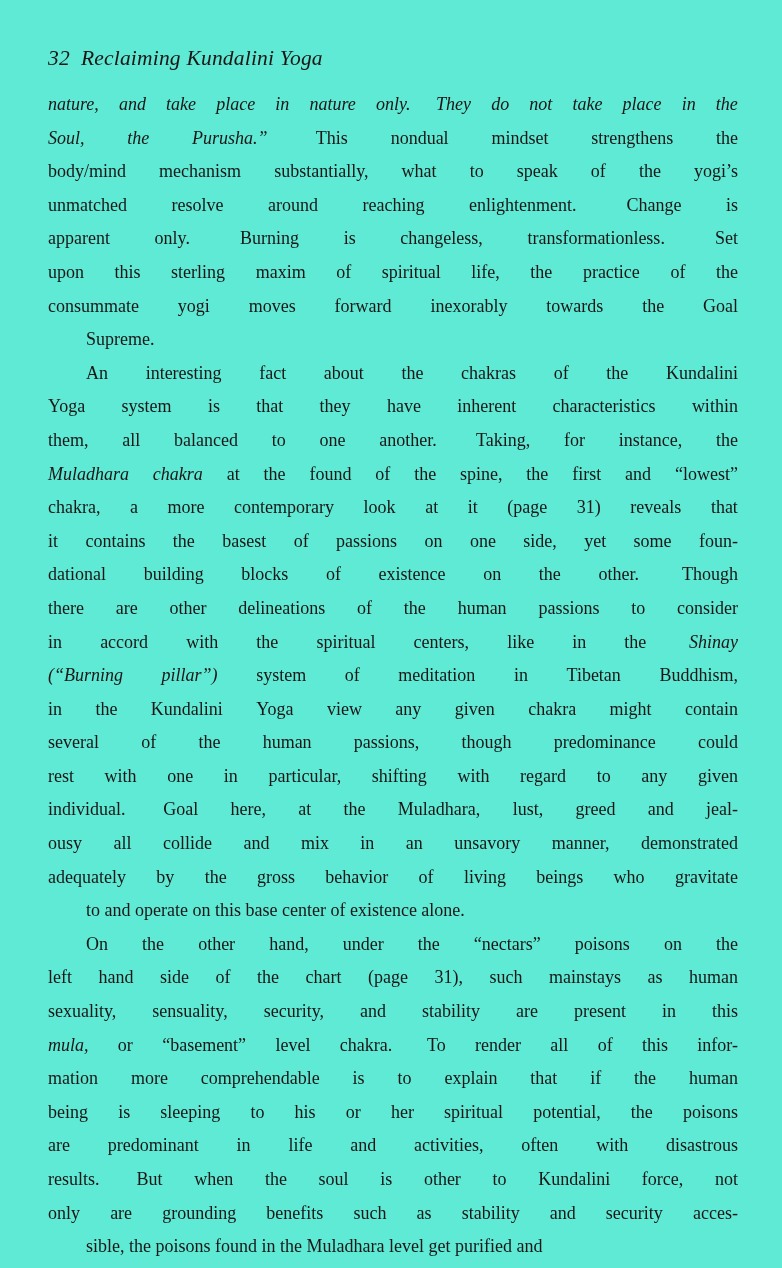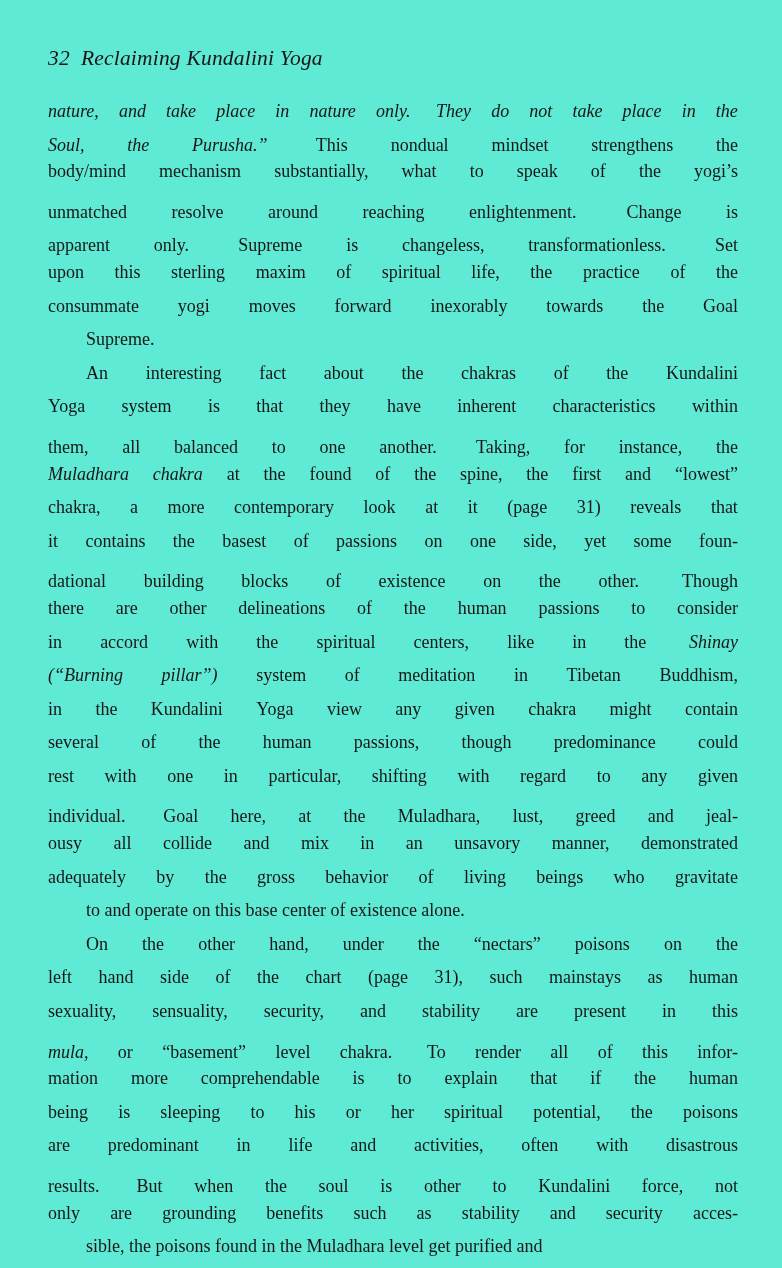--- a/index.html
+++ b/index.html
@@ -61,38 +61,38 @@
   .line.last {
     justify-content: flex-start;
     margin-left: 38px;
   }
   .line.indent { padding-left: 38px; }
 
   .w { white-space: pre; }
   .it { font-style: italic; }
 
   
-  .sent { margin-right: 0.30em; margin-top: 7px; }
+  .sent { margin-right: 0.30em; }
 </style>
 </head>
 <body>
 
 <div class="page">
 
   <div class="running-head">
     <span class="folio">32</span><span>Reclaiming Kundalini Yoga</span>
   </div>
 
   <div class="textblock">
       <div class="para">
         <div class="line just"><span class="w it">nature,</span><span class="w it">and</span><span class="w it">take</span><span class="w it">place</span><span class="w it">in</span><span class="w it">nature</span><span class="w it sent">only.</span><span class="w it">They</span><span class="w it">do</span><span class="w it">not</span><span class="w it">take</span><span class="w it">place</span><span class="w it">in</span><span class="w it">the</span></div>
         <div class="line just"><span class="w it">Soul,</span><span class="w it">the</span><span class="w it sent">Purusha.”</span><span class="w">This</span><span class="w">nondual</span><span class="w">mindset</span><span class="w">strengthens</span><span class="w">the</span></div>
         <div class="line just"><span class="w">body/mind</span><span class="w">mechanism</span><span class="w">substantially,</span><span class="w">what</span><span class="w">to</span><span class="w">speak</span><span class="w">of</span><span class="w">the</span><span class="w">yogi’s</span></div>
         <div class="line just"><span class="w">unmatched</span><span class="w">resolve</span><span class="w">around</span><span class="w">reaching</span><span class="w sent">enlightenment.</span><span class="w">Change</span><span class="w">is</span></div>
-        <div class="line just"><span class="w">apparent</span><span class="w sent">only.</span><span class="w">Supreme</span><span class="w">is</span><span class="w">changeless,</span><span class="w sent">transformationless.</span><span class="w">Set</span></div>
+        <div class="line just"><span class="w">apparent</span><span class="w sent">only.</span><span class="w">Burning</span><span class="w">is</span><span class="w">changeless,</span><span class="w sent">transformationless.</span><span class="w">Set</span></div>
         <div class="line just"><span class="w">upon</span><span class="w">this</span><span class="w">sterling</span><span class="w">maxim</span><span class="w">of</span><span class="w">spiritual</span><span class="w">life,</span><span class="w">the</span><span class="w">practice</span><span class="w">of</span><span class="w">the</span></div>
         <div class="line just"><span class="w">consummate</span><span class="w">yogi</span><span class="w">moves</span><span class="w">forward</span><span class="w">inexorably</span><span class="w">towards</span><span class="w">the</span><span class="w">Goal</span></div>
         <div class="line last"><span class="w">Supreme.</span></div>
       </div>
       <div class="para">
         <div class="line just indent"><span class="w">An</span><span class="w">interesting</span><span class="w">fact</span><span class="w">about</span><span class="w">the</span><span class="w">chakras</span><span class="w">of</span><span class="w">the</span><span class="w">Kundalini</span></div>
         <div class="line just"><span class="w">Yoga</span><span class="w">system</span><span class="w">is</span><span class="w">that</span><span class="w">they</span><span class="w">have</span><span class="w">inherent</span><span class="w">characteristics</span><span class="w">within</span></div>
         <div class="line just"><span class="w">them,</span><span class="w">all</span><span class="w">balanced</span><span class="w">to</span><span class="w">one</span><span class="w sent">another.</span><span class="w">Taking,</span><span class="w">for</span><span class="w">instance,</span><span class="w">the</span></div>
         <div class="line just"><span class="w it">Muladhara</span><span class="w it">chakra</span><span class="w">at</span><span class="w">the</span><span class="w">found</span><span class="w">of</span><span class="w">the</span><span class="w">spine,</span><span class="w">the</span><span class="w">first</span><span class="w">and</span><span class="w">“lowest”</span></div>
         <div class="line just"><span class="w">chakra,</span><span class="w">a</span><span class="w">more</span><span class="w">contemporary</span><span class="w">look</span><span class="w">at</span><span class="w">it</span><span class="w">(page</span><span class="w">31)</span><span class="w">reveals</span><span class="w">that</span></div>

